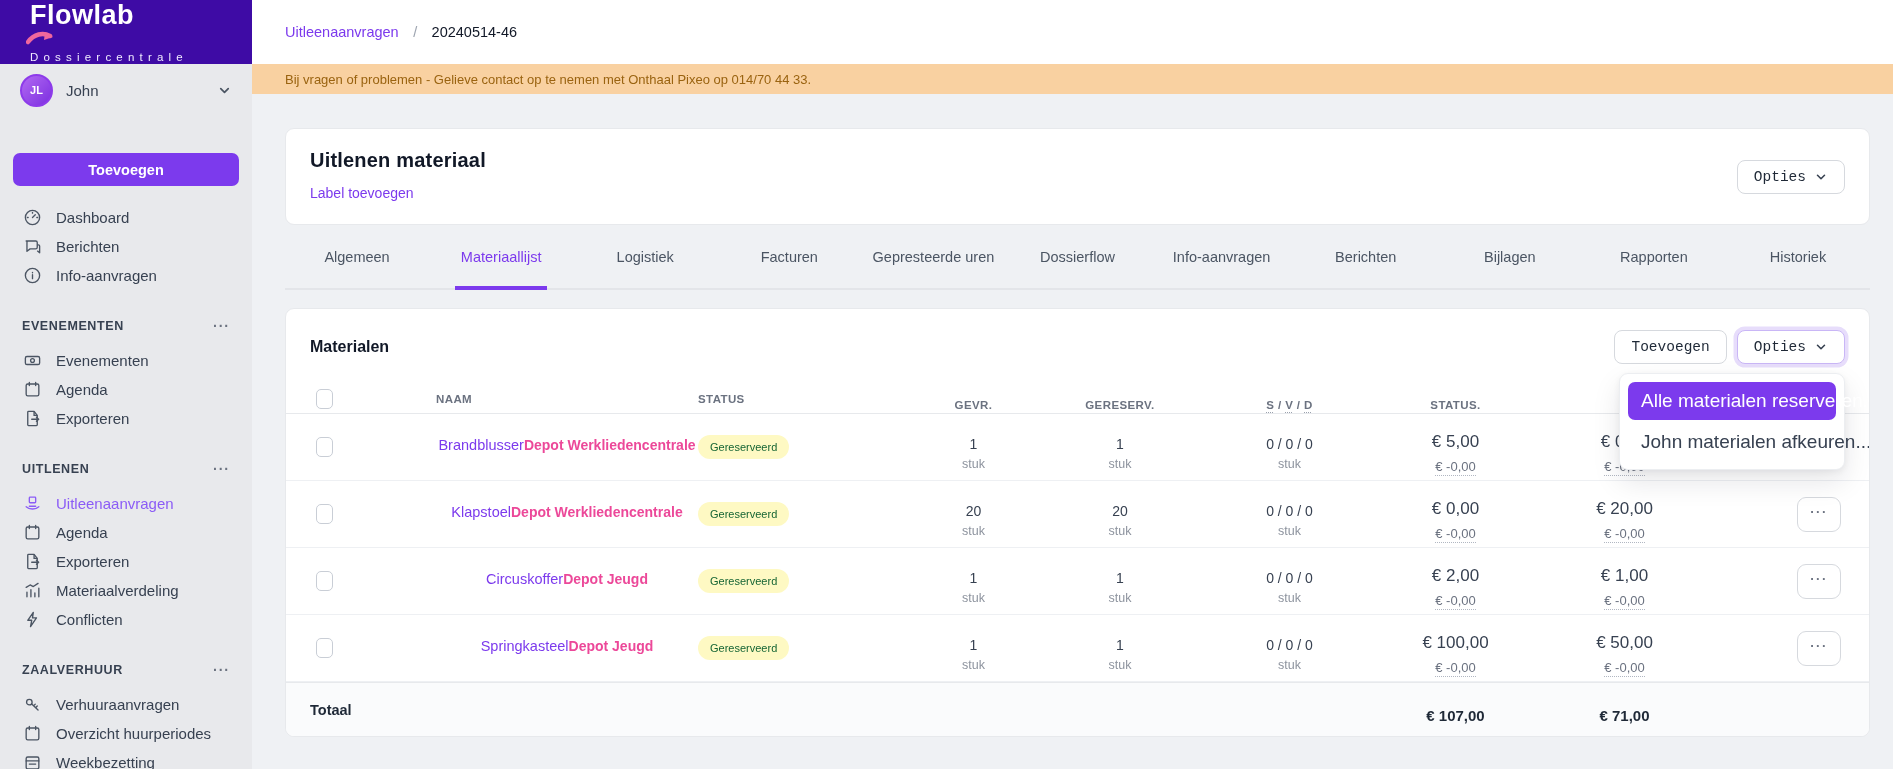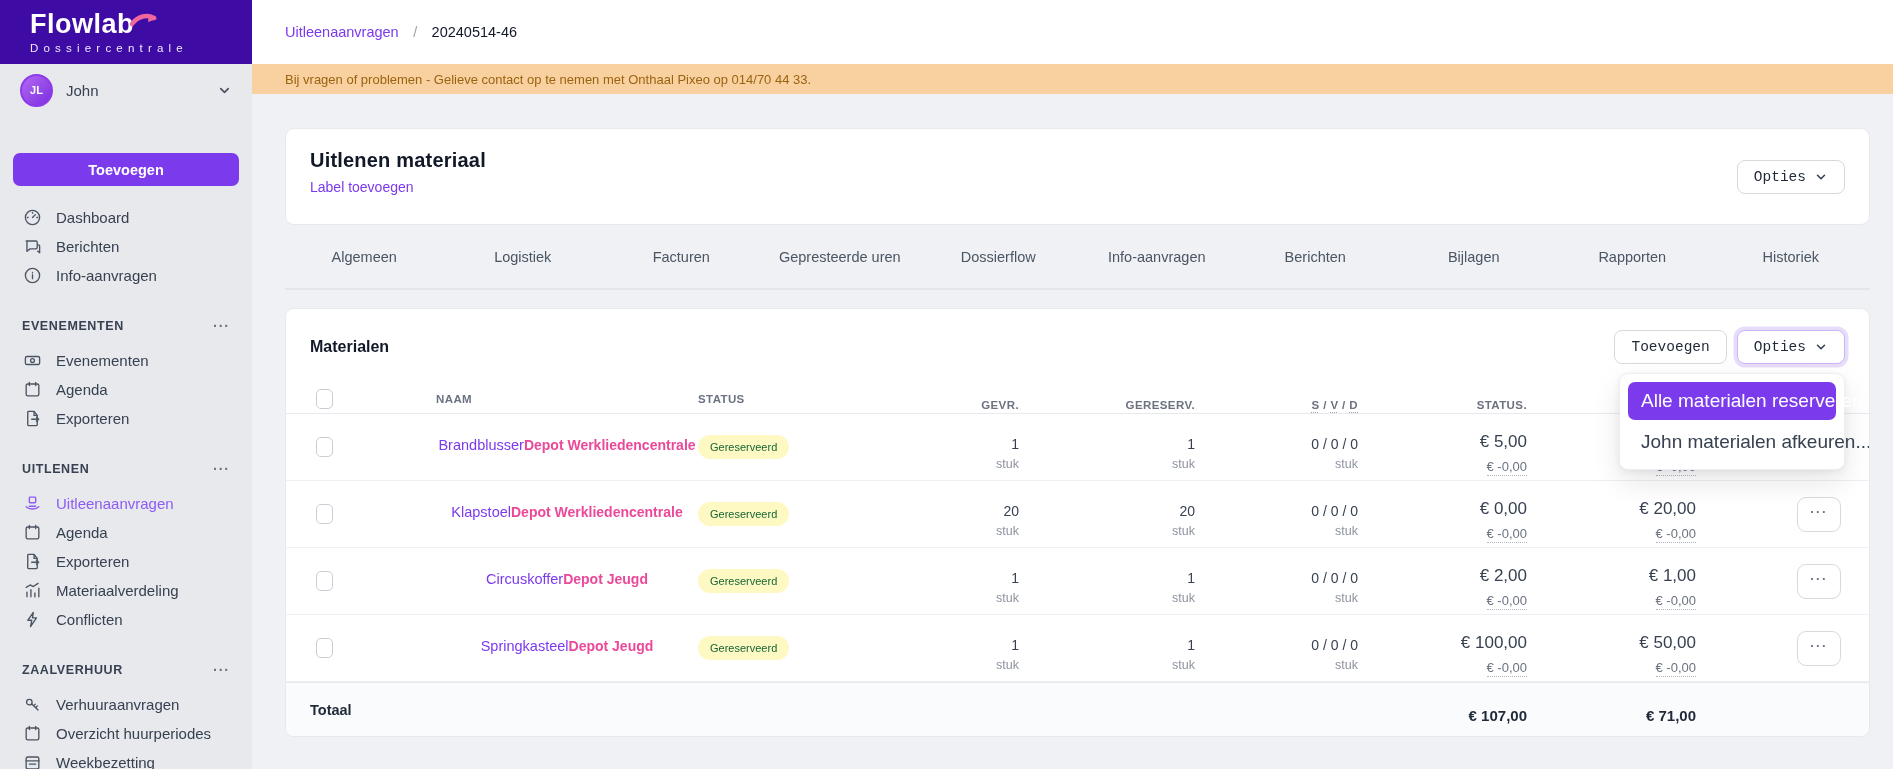--- a/index.html
+++ b/index.html
@@ -9,21 +9,21 @@
     background:#eff1f4; color:#1f2937;
   }
   .app { display:flex; width:100%; height:100%; }
 
   
   .sidebar { width:252px; min-width:252px; background:#e8e9ec; height:769px; }
   .logo-block {
     height:64px; background:#3e0ba5; color:#fff;
     display:flex; flex-direction:column; justify-content:center; padding-left:30px;
   }
-  .brand-line { display:flex; align-items:flex-start; }
+  .brand-line { display:flex; align-items:flex-start;flex-direction:column; }
   .brand-name { font-size:27px; font-weight:bold; letter-spacing:0.5px; line-height:1; }
   .swoosh { margin-left:-4px; margin-top:0px; }
   .brand-sub { font-size:11.5px; letter-spacing:5.2px; margin-top:4px; color:#efeaff; }
 
   .user-row { height:52px; display:flex; align-items:center; padding:0 20px; }
   .avatar {
     width:33px; height:33px; border-radius:50%;
     background:linear-gradient(135deg,#b269f2 0%,#7c2fe0 100%);
     border:2px solid #8d3bea;
     color:#fff; font-size:11px; font-weight:bold;
@@ -60,21 +60,21 @@
 
   .banner { height:30px; background:#f9d1a1; display:flex; align-items:center; padding-left:33px; }
   .banner-text { font-size:13px; color:#9a6310; }
 
   .content { flex:1; padding:0 25px 0 33px; }
 
   .card { background:#fff; border:1px solid #e7e9ec; border-radius:9px; }
 
   .title-card { margin-top:34px; height:97px; position:relative; padding:20px 24px; }
   .page-title { font-size:20px; font-weight:bold; color:#111827; letter-spacing:0.2px; }
-  .label-link { display:inline-block; margin-top:7px; font-size:14px; color:#7c3aed; text-decoration:none; cursor:pointer; }
+  .label-link { display:inline-block; margin-top:13px; font-size:14px; color:#7c3aed; text-decoration:none; cursor:pointer; }
 
   .btn {
     background:#fff; border:1px solid #d6d9de; border-radius:8px;
     padding:8px 16px; font-size:14.5px; color:#1f2937; font-family:Liberation Mono, monospace;
     display:inline-flex; align-items:center; gap:8px; cursor:pointer;
   }
   .btn .chev { color:#374151; }
   .title-card .btn { position:absolute; right:24px; top:50%; transform:translateY(-50%); }
 
   
@@ -101,21 +101,21 @@
     box-shadow:0 12px 28px rgba(15,23,42,0.10), 0 2px 6px rgba(15,23,42,0.06);
     padding:8px;
   }
   .dd-item { font-size:19px; padding:8px 13px; border-radius:7px; color:#374151; cursor:pointer; white-space:nowrap; }
   .dd-item.primary { background:#7c3aed; color:#fff; margin-bottom:3px; }
 
   
   .grid-row { display:grid; grid-template-columns:150px 262px 230px 117px 176px 163px 169px 169px 147px; }
   .thead { height:29px; align-items:center; border-bottom:1px solid #e7e9ec; }
   .th { font-size:11.5px; font-weight:bold; letter-spacing:0.4px; color:#6b7280; }
-  .th.r, .cell.r { text-align:right; padding-right:26px;margin-top:12px; }
+  .th.r, .cell.r { text-align:center; padding-right:26px;margin-top:12px; }
   .dotted-u { text-decoration:underline dotted #9aa1ad; text-underline-offset:3px; }
 
   .c-check { padding-left:30px; display:flex; align-items:center; }
   .checkbox {
     width:17px; height:20px; border:1.5px solid #c9ced6; border-radius:5px; background:#fff; cursor:pointer; display:inline-block;
   }
   .trow { height:67px; border-bottom:1px solid #eef0f3; align-items:center; }
   .c-name { display:flex; justify-content:center; }
   .name-link { font-size:14.5px; color:#7c3aed; text-decoration:none; cursor:pointer; margin-bottom:4px; }
   .depot { font-size:14px; color:#ec4899;font-weight:bold; }
@@ -339,20 +339,21 @@
           <span class="chev">
             <svg width="14" height="14" viewBox="0 0 16 16">
                 <path d="M4 6l4 4 4-4" stroke="currentColor" stroke-width="1.8" fill="none" stroke-linecap="round" stroke-linejoin="round"></path>
               </svg>
           </span>
         </button>
       </section>
 
       <div class="tabs">
         <div class="tab">Algemeen</div>
+        <div class="tab active">Materiaallijst</div>
         <div class="tab">Logistiek</div>
         <div class="tab">Facturen</div>
         <div class="tab">Gepresteerde uren</div>
         <div class="tab">Dossierflow</div>
         <div class="tab">Info-aanvragen</div>
         <div class="tab">Berichten</div>
         <div class="tab">Bijlagen</div>
         <div class="tab">Rapporten</div>
         <div class="tab">Historiek</div>
       </div>

